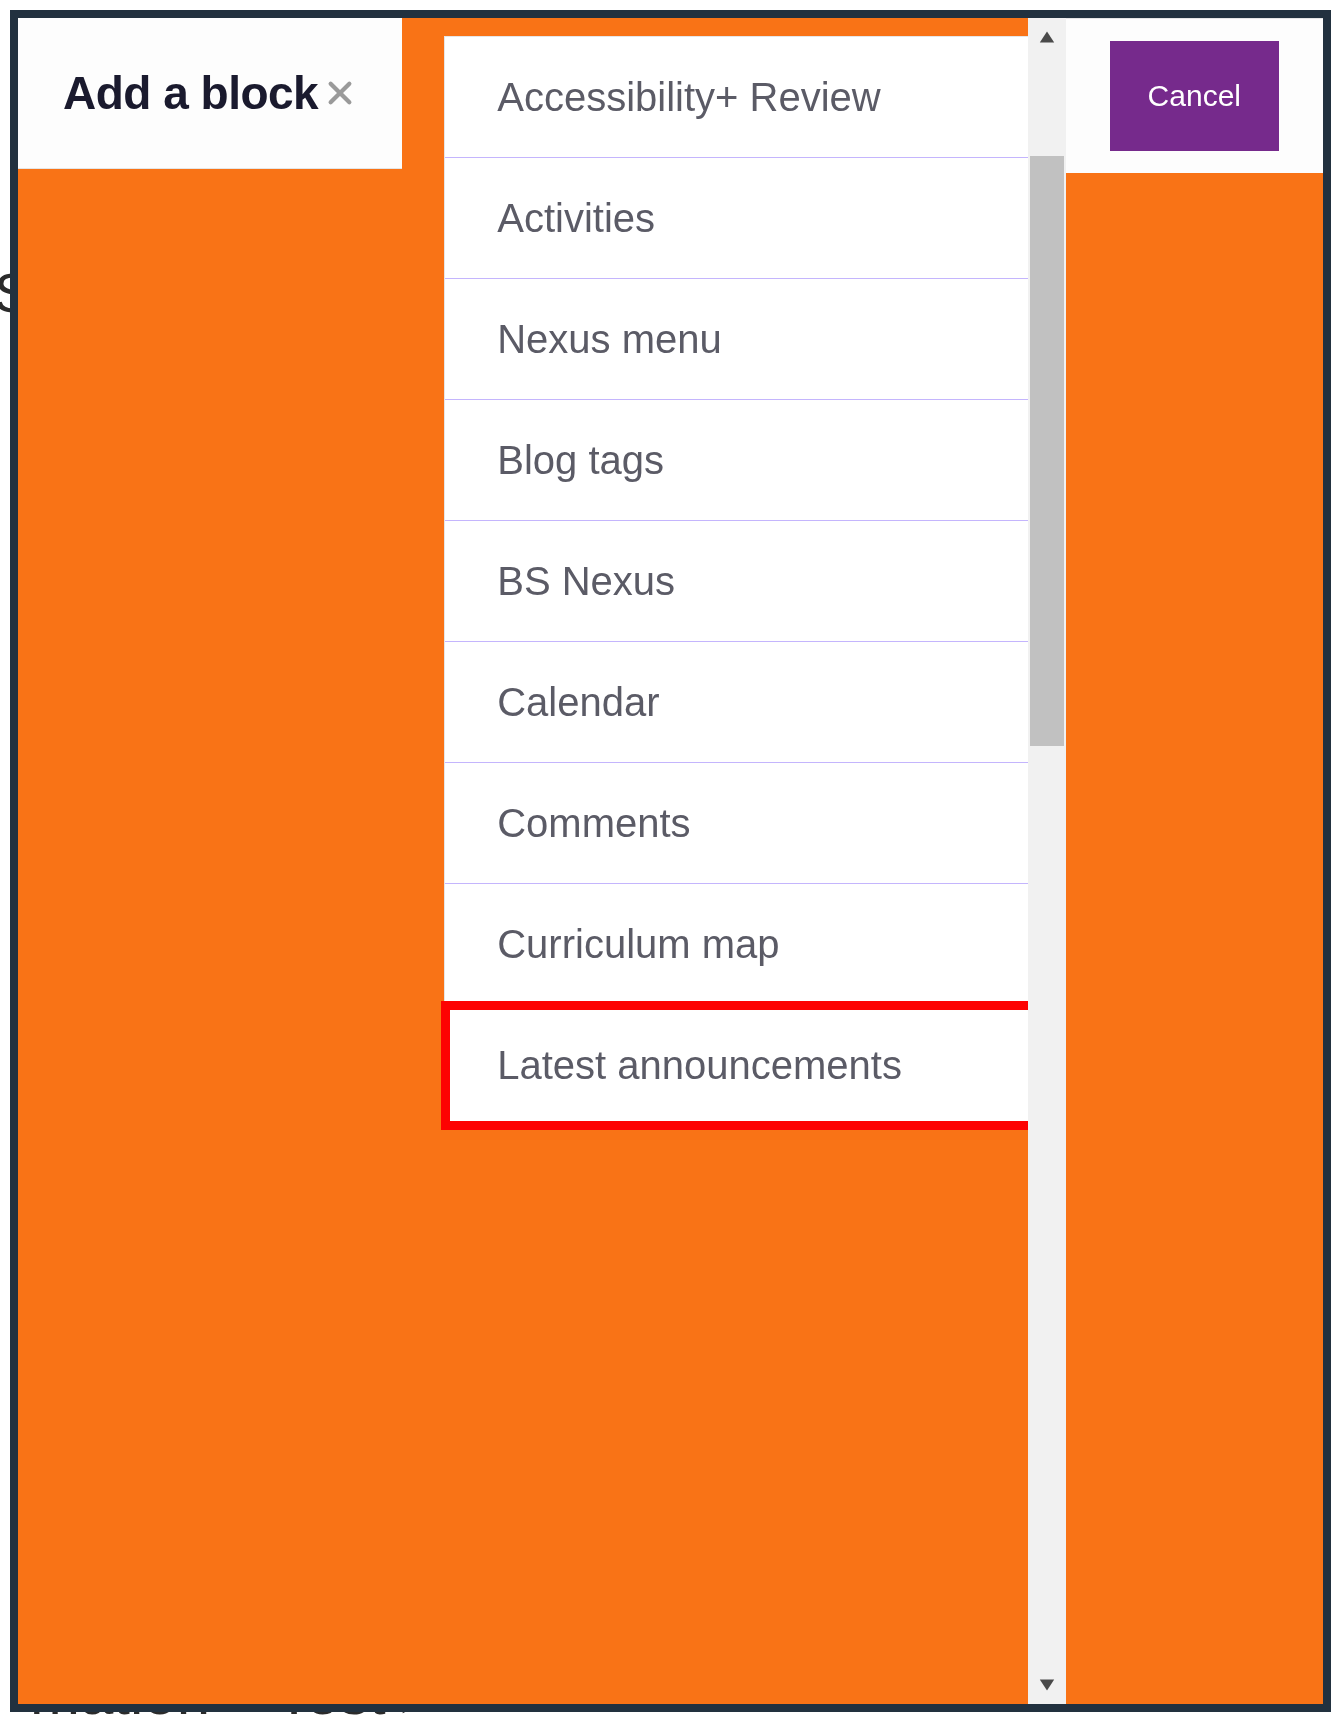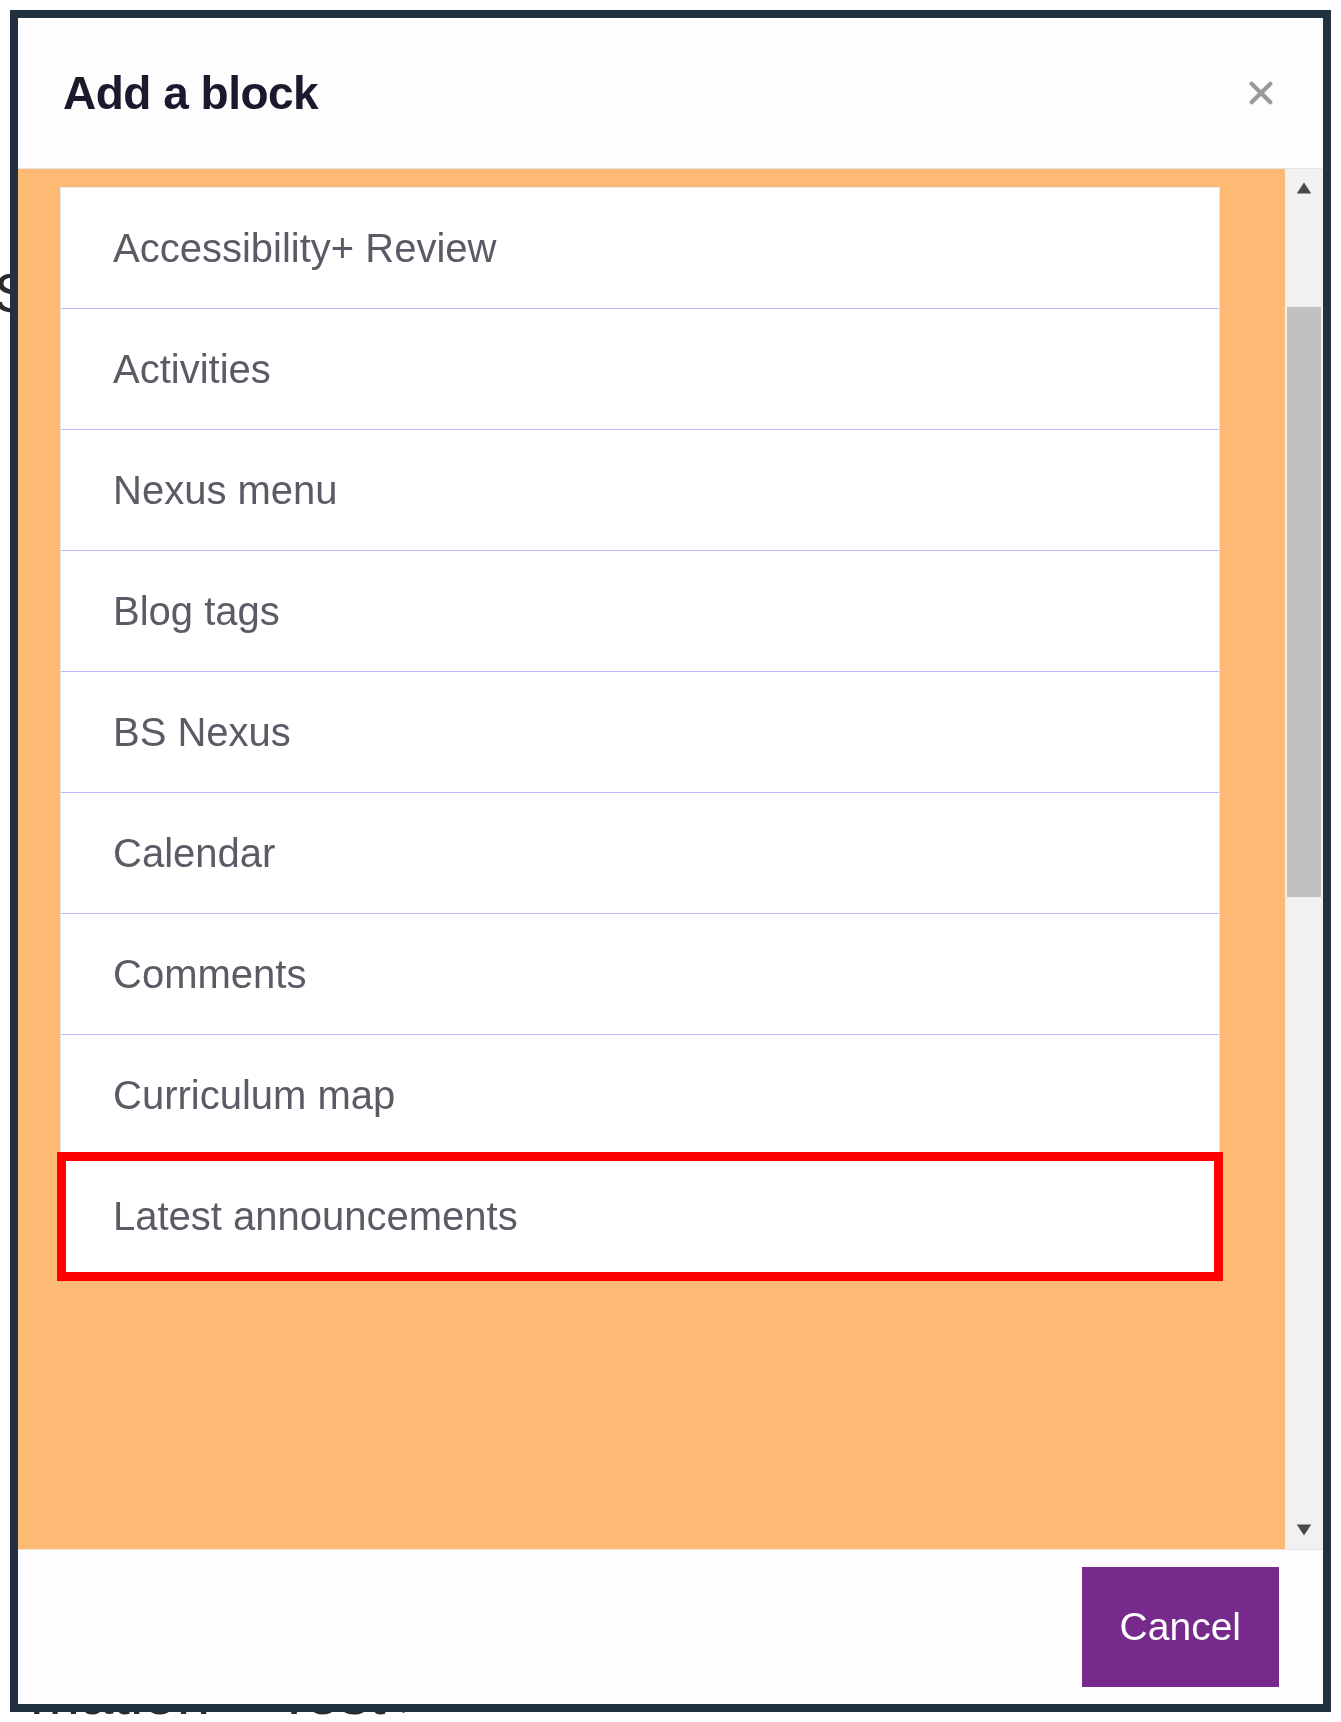--- a/index.html
+++ b/index.html
@@ -10,23 +10,22 @@
       font-size: 56px;
       font-weight: 400;
       white-space: nowrap;
       filter: blur(0.3px);
     }
     .modal-wrap {
       position: absolute;
       left: 10px; top: 10px;
       width: 1321px; height: 1702px;
       border: 8px solid #22313f;
-      background: #fdba74;
+      background: #f97316;
       display: flex;
-      flex-direction: column;
     }
     .modal-header {
       height: 151px;
       border-bottom: 1px solid #e5e5e5;
       padding: 0 40px 0 45px;
       display: flex;
       align-items: center;
       justify-content: space-between;
       background: #fdfdfd;
     }
@@ -104,21 +103,21 @@
       border-top: 1px solid #e5e5e5;
       display: flex;
       align-items: center;
       justify-content: flex-end;
       padding: 0 44px;
       background: #fdfdfd;
     }
     .btn-primary {
       background: #762a8c;
       color: #fff;
-      font-size: 39px;
+      font-size: 30px;
       padding: 38px 38px;
       border: none;
       cursor: pointer;
     }
   </style>
 </head>
 <body>
 
 <span class="bg-fragment" style="left:-6px; top:260px;">S</span>
 <span class="bg-fragment" style="left:10px; bottom:-6px; font-size:60px;">ˈmation – Test ▸</span>

